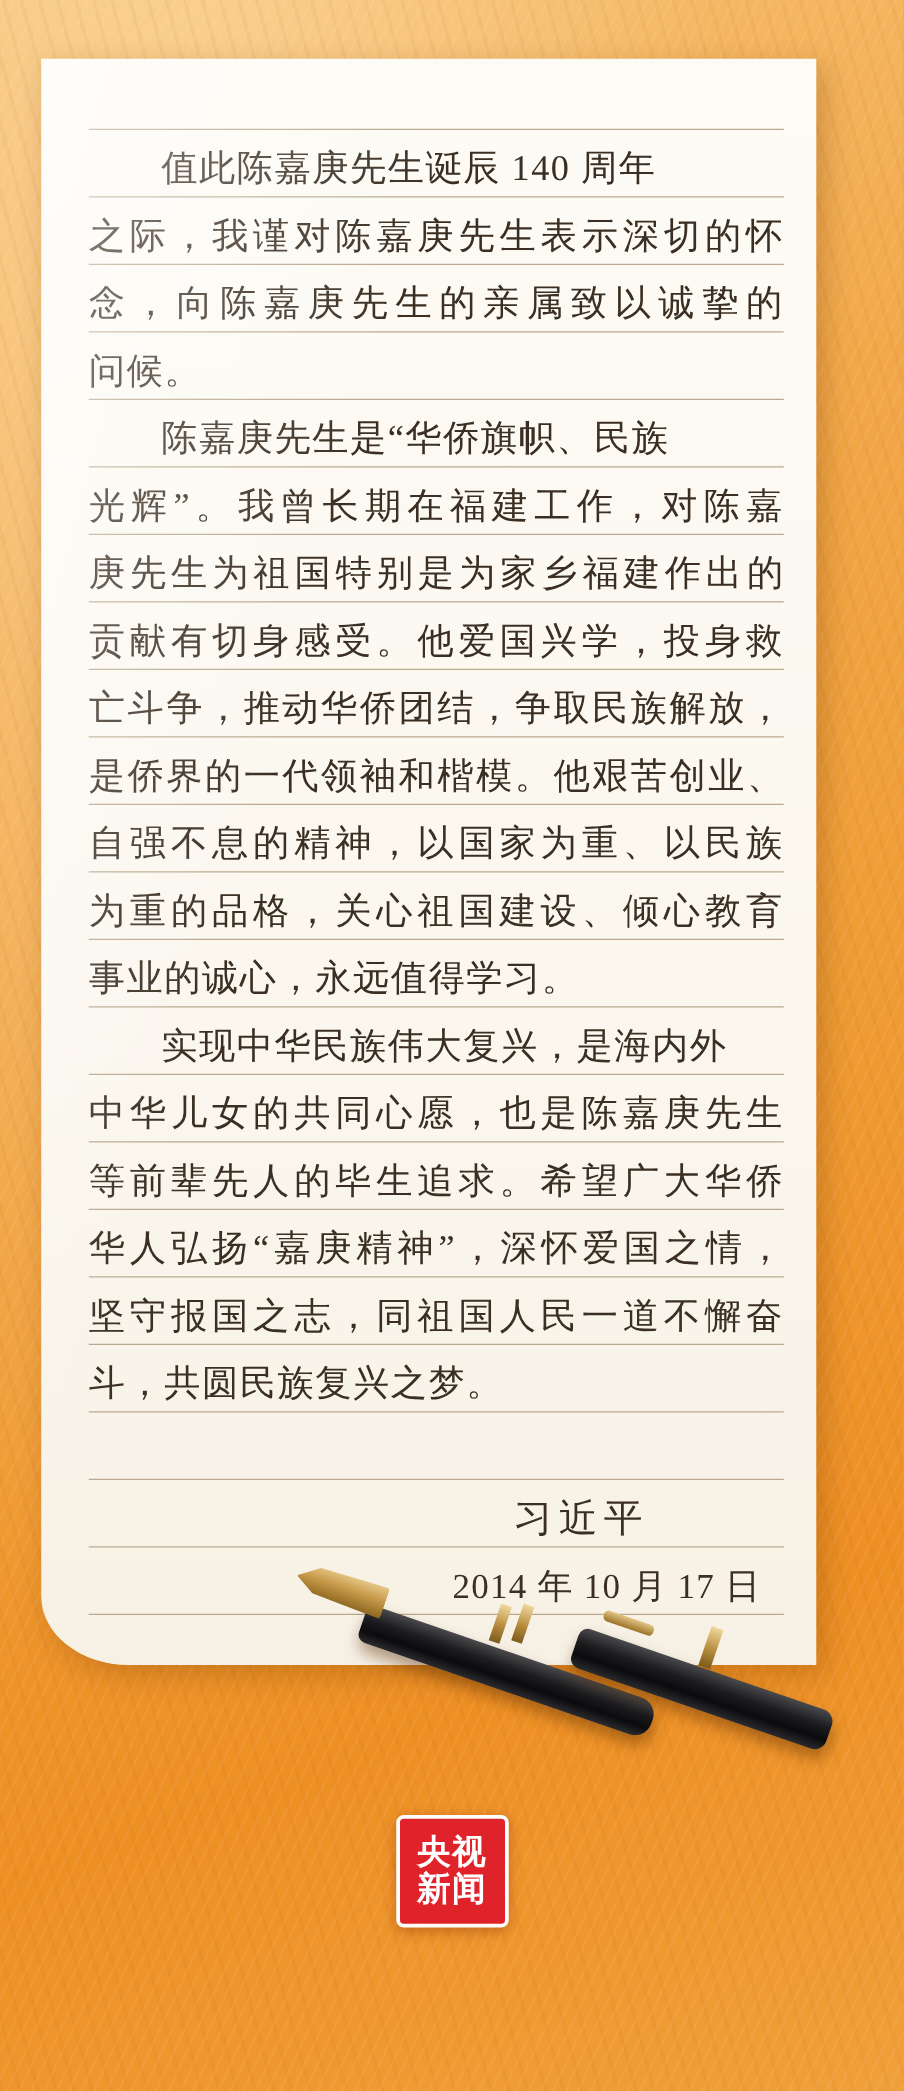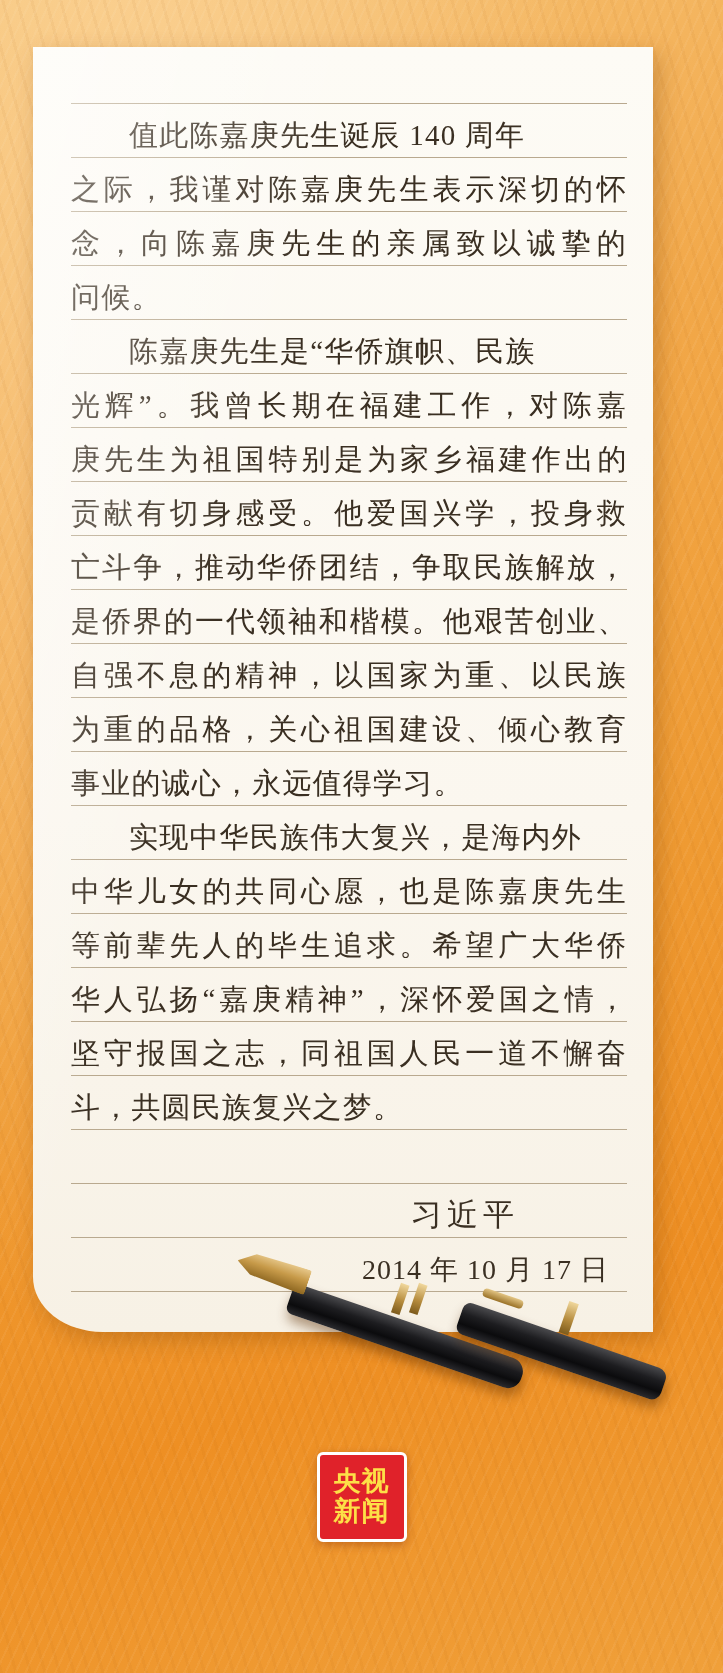--- a/index.html
+++ b/index.html
@@ -200,21 +200,21 @@
     border-radius: 6px;
     background: #e0222a;
     box-shadow: 0 3px 10px rgba(120,30,0,0.35);
     display: flex;
     flex-direction: column;
     align-items: center;
     justify-content: center;
     border: 3px solid #ffffff;
   }
   .logo span {
-    color: #fde047;
+    color: #ffffff;
     font-family: "Liberation Serif", serif;
     font-size: 27px;
     font-weight: bold;
     line-height: 1.1;
     letter-spacing: 1px;
   }
 </style>
 </head>
 <body>
 

